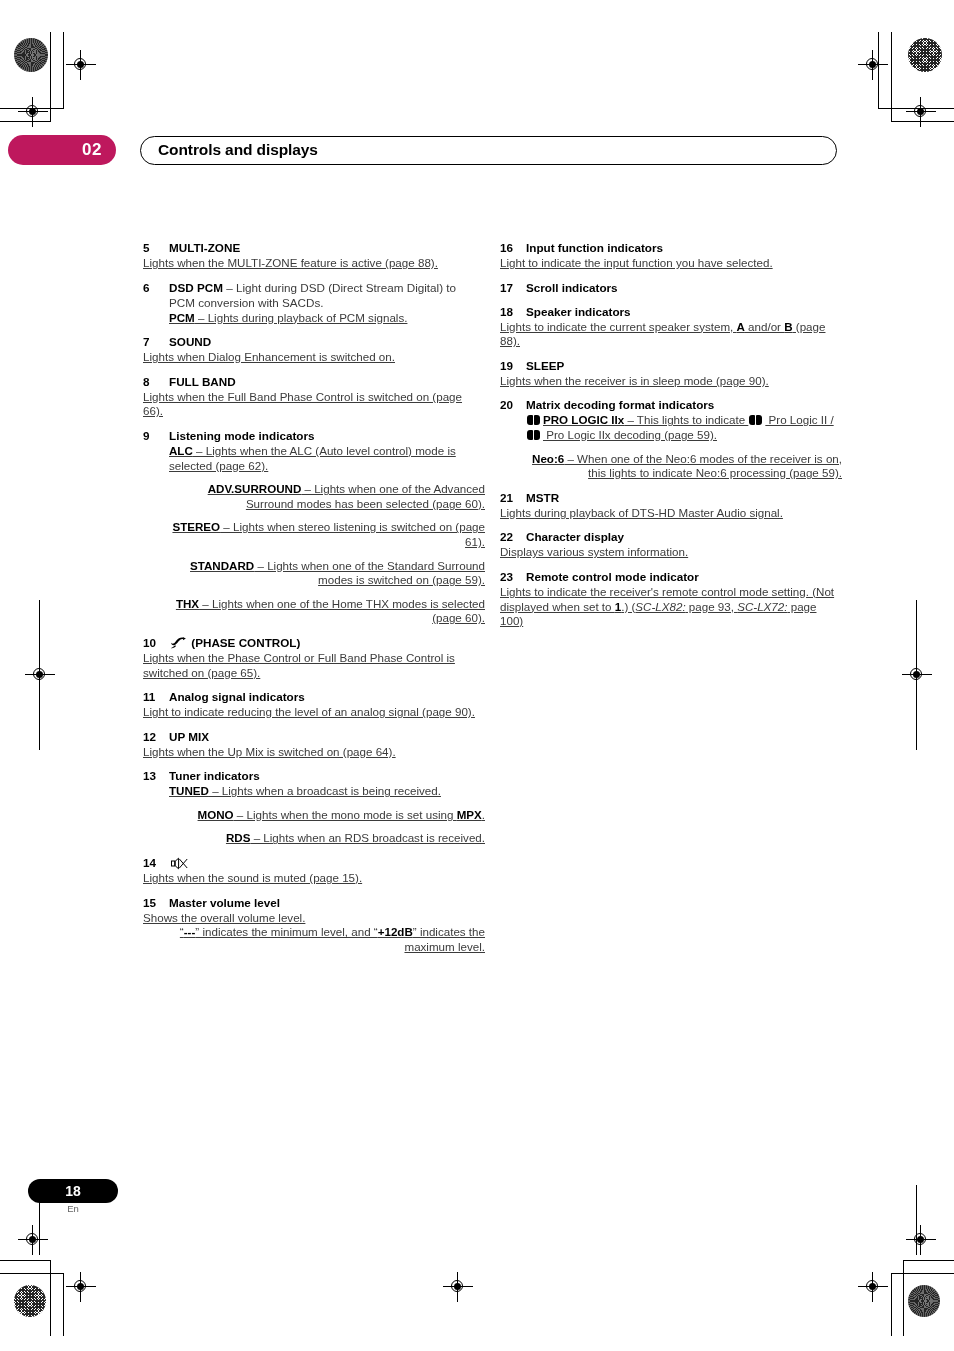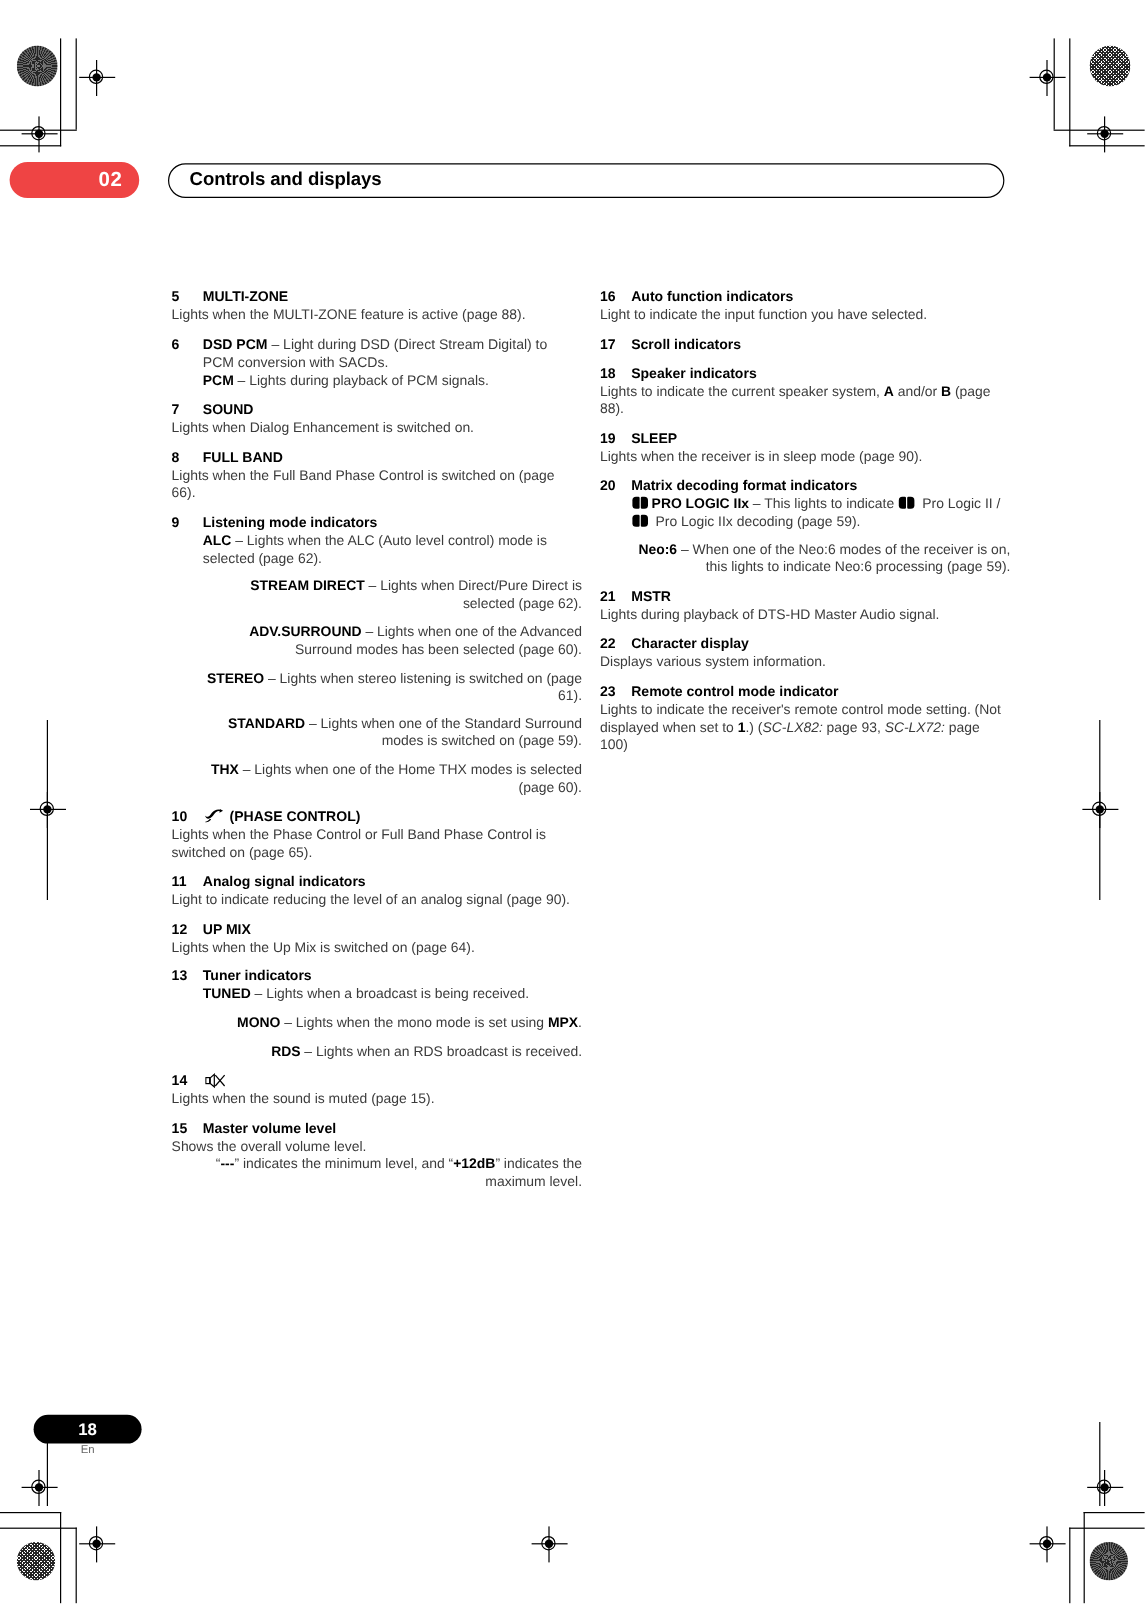--- a/index.html
+++ b/index.html
@@ -57,21 +57,21 @@
       repeating-linear-gradient(45deg, #000 0 1px, #fff 1px 2px),
       repeating-linear-gradient(-45deg, #000 0 1px, #fff 1px 2px);
     background-blend-mode: multiply;
   }
 
   
   .chapter-tab {
     position: absolute;
     left: 8px; top: 135px;
     width: 108px; height: 30px;
-    background: #ef4444;
+    background: #be185d;
     border-radius: 15px;
     color: #fff;
     font-weight: bold;
     font-size: 17px;
     line-height: 30px;
     text-align: right;
     padding-right: 14px;
     box-sizing: border-box;
     letter-spacing: .5px;
   }
@@ -122,21 +122,21 @@
     padding-left: 26px;
   }
   .head .num {
     position: absolute;
     left: 0; top: 0;
     width: 18px;
     text-align: left;
   }
   .head.wide .num { width: 22px; }
 
-  .para { margin: 0 0 0 0; }
+  .para { margin: 0 0 0 0; text-decoration: underline; }
   .para + .para { margin-top: 9px; text-align: right; }
   .para.nogap + .para.nogap { margin-top: 0; }
 
   .indent { padding-left: 26px; }
   .indent .para + .para { margin-top: 9px; }
 
   b, .b { color: #000; font-weight: bold; }
   i, .it { font-style: italic; }
 
   
@@ -327,21 +327,20 @@
       <div class="para">Lights when the Full Band Phase Control is switched on (page 66).</div>
     </div>
 
     <div class="entry">
       <span class="head">
         <span class="num">9</span>
         <span>Listening mode indicators</span>
       </span>
       <div class="indent">
         <div class="para"><b>ALC</b><span> – Lights when the ALC (Auto level control) mode is selected (page 62).</span></div>
-        <div class="para"><b>STREAM DIRECT</b><span> – Lights when Direct/Pure Direct is selected (page 62).</span></div>
         <div class="para"><b>ADV.SURROUND</b><span> – Lights when one of the Advanced Surround modes has been selected (page 60).</span></div>
         <div class="para"><b>STEREO</b><span> – Lights when stereo listening is switched on (page 61).</span></div>
         <div class="para"><b>STANDARD</b><span> – Lights when one of the Standard Surround modes is switched on (page 59).</span></div>
         <div class="para"><b>THX</b><span> – Lights when one of the Home THX modes is selected (page 60).</span></div>
       </div>
     </div>
 
     <div class="entry">
       <span class="head wide">
         <span class="num">10</span>
@@ -405,21 +404,21 @@
       <div class="para nogap"><span>“</span><b>---</b><span>” indicates the minimum level, and “</span><b>+12dB</b><span>” indicates the maximum level.</span></div>
     </div>
 
   </div>
 
   <div class="col right">
 
     <div class="entry">
       <span class="head wide">
         <span class="num">16</span>
-        <span>Auto function indicators</span>
+        <span>Input function indicators</span>
       </span>
       <div class="para">Light to indicate the input function you have selected.</div>
     </div>
 
     <div class="entry">
       <span class="head wide">
         <span class="num">17</span>
         <span>Scroll indicators</span>
       </span>
     </div>

